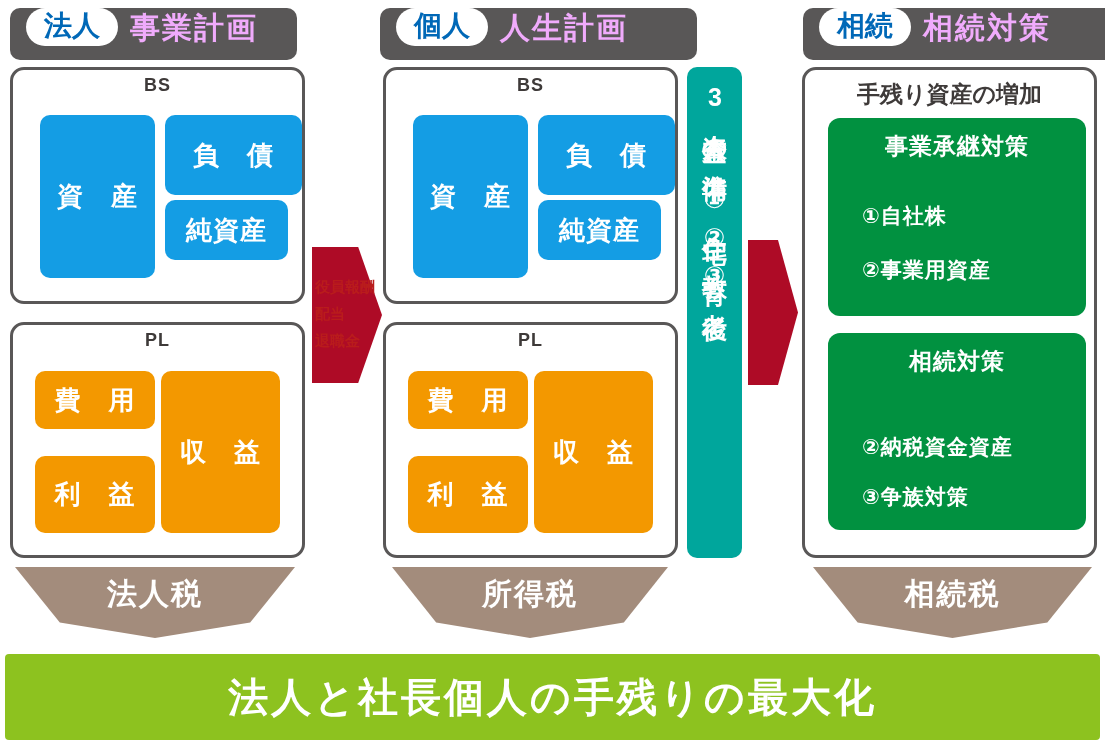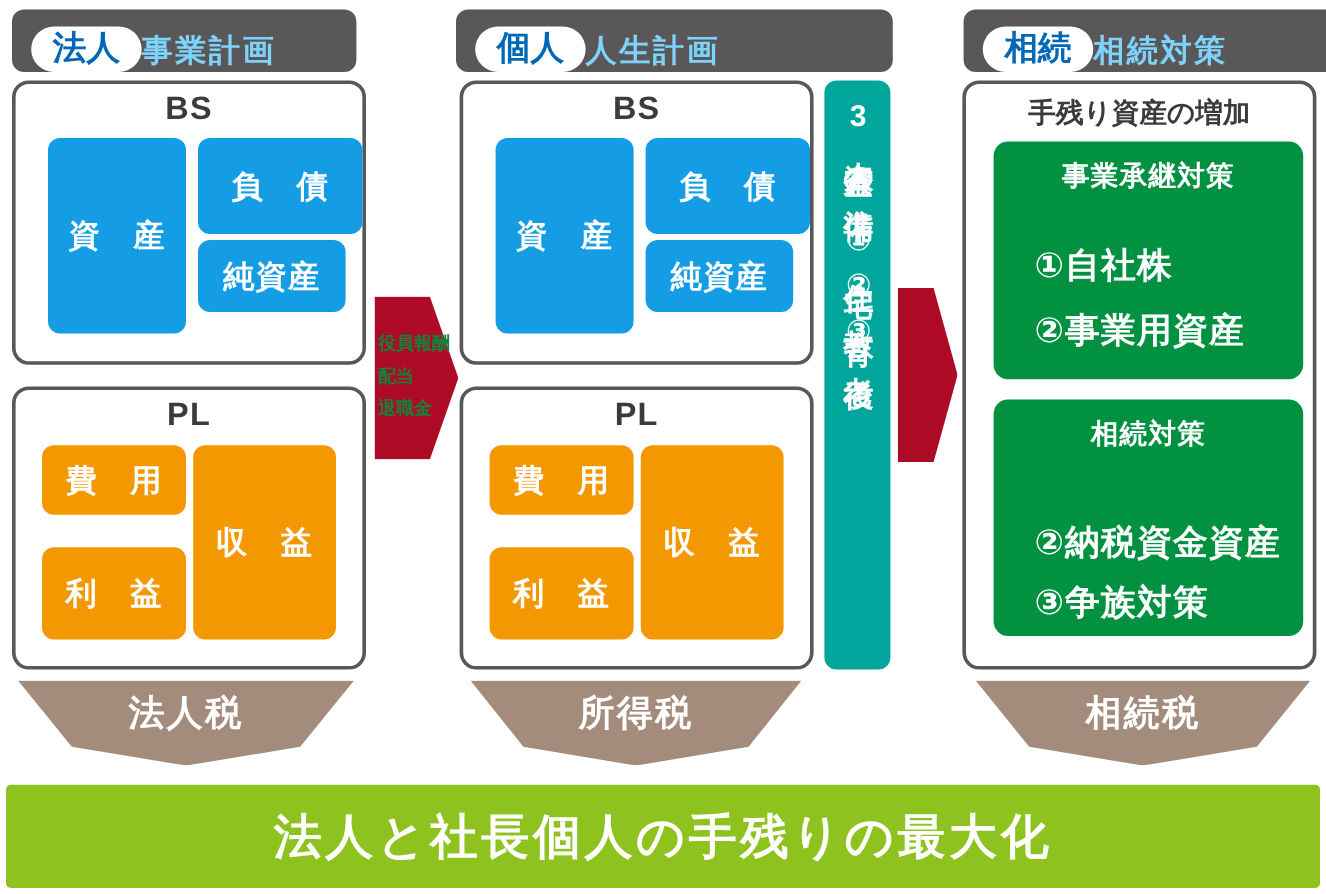--- a/index.html
+++ b/index.html
@@ -5,69 +5,69 @@
   html,body{margin:0;padding:0;background:#fff;}
   .stage{
     position:relative;width:1105px;height:745px;background:#fff;overflow:hidden;
     font-family:"Liberation Sans","DejaVu Sans",sans-serif;
     --gray:#595757;--blue:#149de4;--blue-text:#0068b7;--orange:#f39800;
     --teal:#00a69c;--red:#ae0b26;--green:#019140;--brown:#a38c7c;
     --lime:#8dc21f;--ink:#3e3a39;
   }
   
   .hdr{position:absolute;top:8px;height:52px;background:var(--gray);border-radius:10px;
-       display:flex;align-items:flex-end;gap:0;padding:0 16px;box-sizing:border-box;}
+       display:flex;align-items:flex-start;gap:12px;padding:0 16px;box-sizing:border-box;}
   .hdr-corp{left:10px;width:287px;}
-  .hdr-ind{left:380px;width:364px;}
+  .hdr-ind{left:380px;width:317px;}
   .hdr-inh{left:803px;width:320px;}
   .pill{background:#fff;border-radius:20px;padding:1px 18px 3px;font-weight:bold;
         font-size:28px;color:var(--blue-text);line-height:34px;}
-  .hdr-title{color:#7dd3fc;font-weight:bold;font-size:26px;letter-spacing:2px;}
+  .hdr-title{color:#f0abfc;font-weight:bold;font-size:30px;letter-spacing:2px;}
   
   .panel{position:absolute;background:#fff;border:3px solid var(--gray);border-radius:14px;
          box-sizing:border-box;}
   .p-bs-corp{left:10px;top:67px;width:295px;height:237px;}
   .p-pl-corp{left:10px;top:322px;width:295px;height:236px;}
   .p-bs-ind{left:383px;top:67px;width:295px;height:237px;}
   .p-pl-ind{left:383px;top:322px;width:295px;height:236px;}
   .p-inh{left:802px;top:67px;width:295px;height:491px;}
-  .ptitle{text-align:center;font-weight:bold;font-size:27px;color:var(--ink);
+  .ptitle{text-align:center;font-weight:bold;font-size:18px;color:var(--ink);
           margin-top:5px;letter-spacing:1px;}
   .ptitle-sm{text-align:center;font-weight:bold;font-size:23px;color:var(--ink);margin-top:9px;}
   
   .cell{position:absolute;border-radius:10px;color:#fff;font-weight:bold;font-size:26px;
         display:flex;align-items:center;justify-content:center;letter-spacing:1px;}
   .blue{background:var(--blue);}  .orange{background:var(--orange);}
   .c-asset{left:27px;top:45px;width:115px;height:163px;}
   .c-liab{left:152px;top:45px;width:137px;height:80px;}
   .c-net{left:152px;top:130px;width:123px;height:60px;}
   .c-exp{left:22px;top:46px;width:120px;height:58px;}
   .c-prof{left:22px;top:131px;width:120px;height:77px;}
   .c-rev{left:148px;top:46px;width:119px;height:162px;}
   
   .gbox{position:absolute;left:23px;width:258px;background:var(--green);border-radius:12px;
         color:#fff;font-weight:bold;}
   .g1{top:48px;height:198px;} .g2{top:263px;height:197px;}
   .gtitle{text-align:center;font-size:23px;margin-top:13px;letter-spacing:1px;}
-  .gitem{position:absolute;left:34px;font-size:29px;letter-spacing:1px;}
+  .gitem{position:absolute;left:34px;font-size:21px;letter-spacing:1px;}
   .g1-i0{top:84px;} .g1-i1{top:138px;}
   .g2-i0{top:52px;} .g2-i1{top:100px;} .g2-i2{top:150px;}
   
   .funds{position:absolute;left:687px;top:67px;width:55px;height:491px;background:var(--teal);
          border-radius:10px;display:flex;justify-content:center;box-sizing:border-box;padding-top:16px;}
   .funds-text{writing-mode:vertical-rl;text-orientation:upright;color:#fff;font-weight:bold;
               font-size:25px;letter-spacing:3px;line-height:55px;}
   .funds-line2{margin-inline-start:24px;}
   
   .flow{position:absolute;background:var(--red);}
   .flow1{left:312px;top:247px;width:70px;height:136px;
          clip-path:polygon(0 0,66% 0,100% 50%,66% 100%,0 100%);}
   .flow2{left:748px;top:240px;width:50px;height:145px;
          clip-path:polygon(0 0,60% 0,100% 50%,60% 100%,0 100%);}
-  .flow-lines{position:absolute;left:315px;top:273px;width:72px;color:#15803d;font-weight:bold;
+  .flow-lines{position:absolute;left:315px;top:273px;width:72px;color:#b91c1c;font-weight:bold;
               font-size:15px;line-height:27px;}
   
   .tax{position:absolute;top:567px;height:71px;background:var(--brown);color:#fff;
        font-weight:bold;font-size:30px;text-align:center;letter-spacing:2px;
        padding-top:7px;box-sizing:border-box;
        clip-path:polygon(0 0,100% 0,84% 78%,50% 100%,16% 78%);}
   .tax-corp{left:15px;width:280px;}
   .tax-ind{left:392px;width:276px;}
   .tax-inh{left:813px;width:279px;}
   

